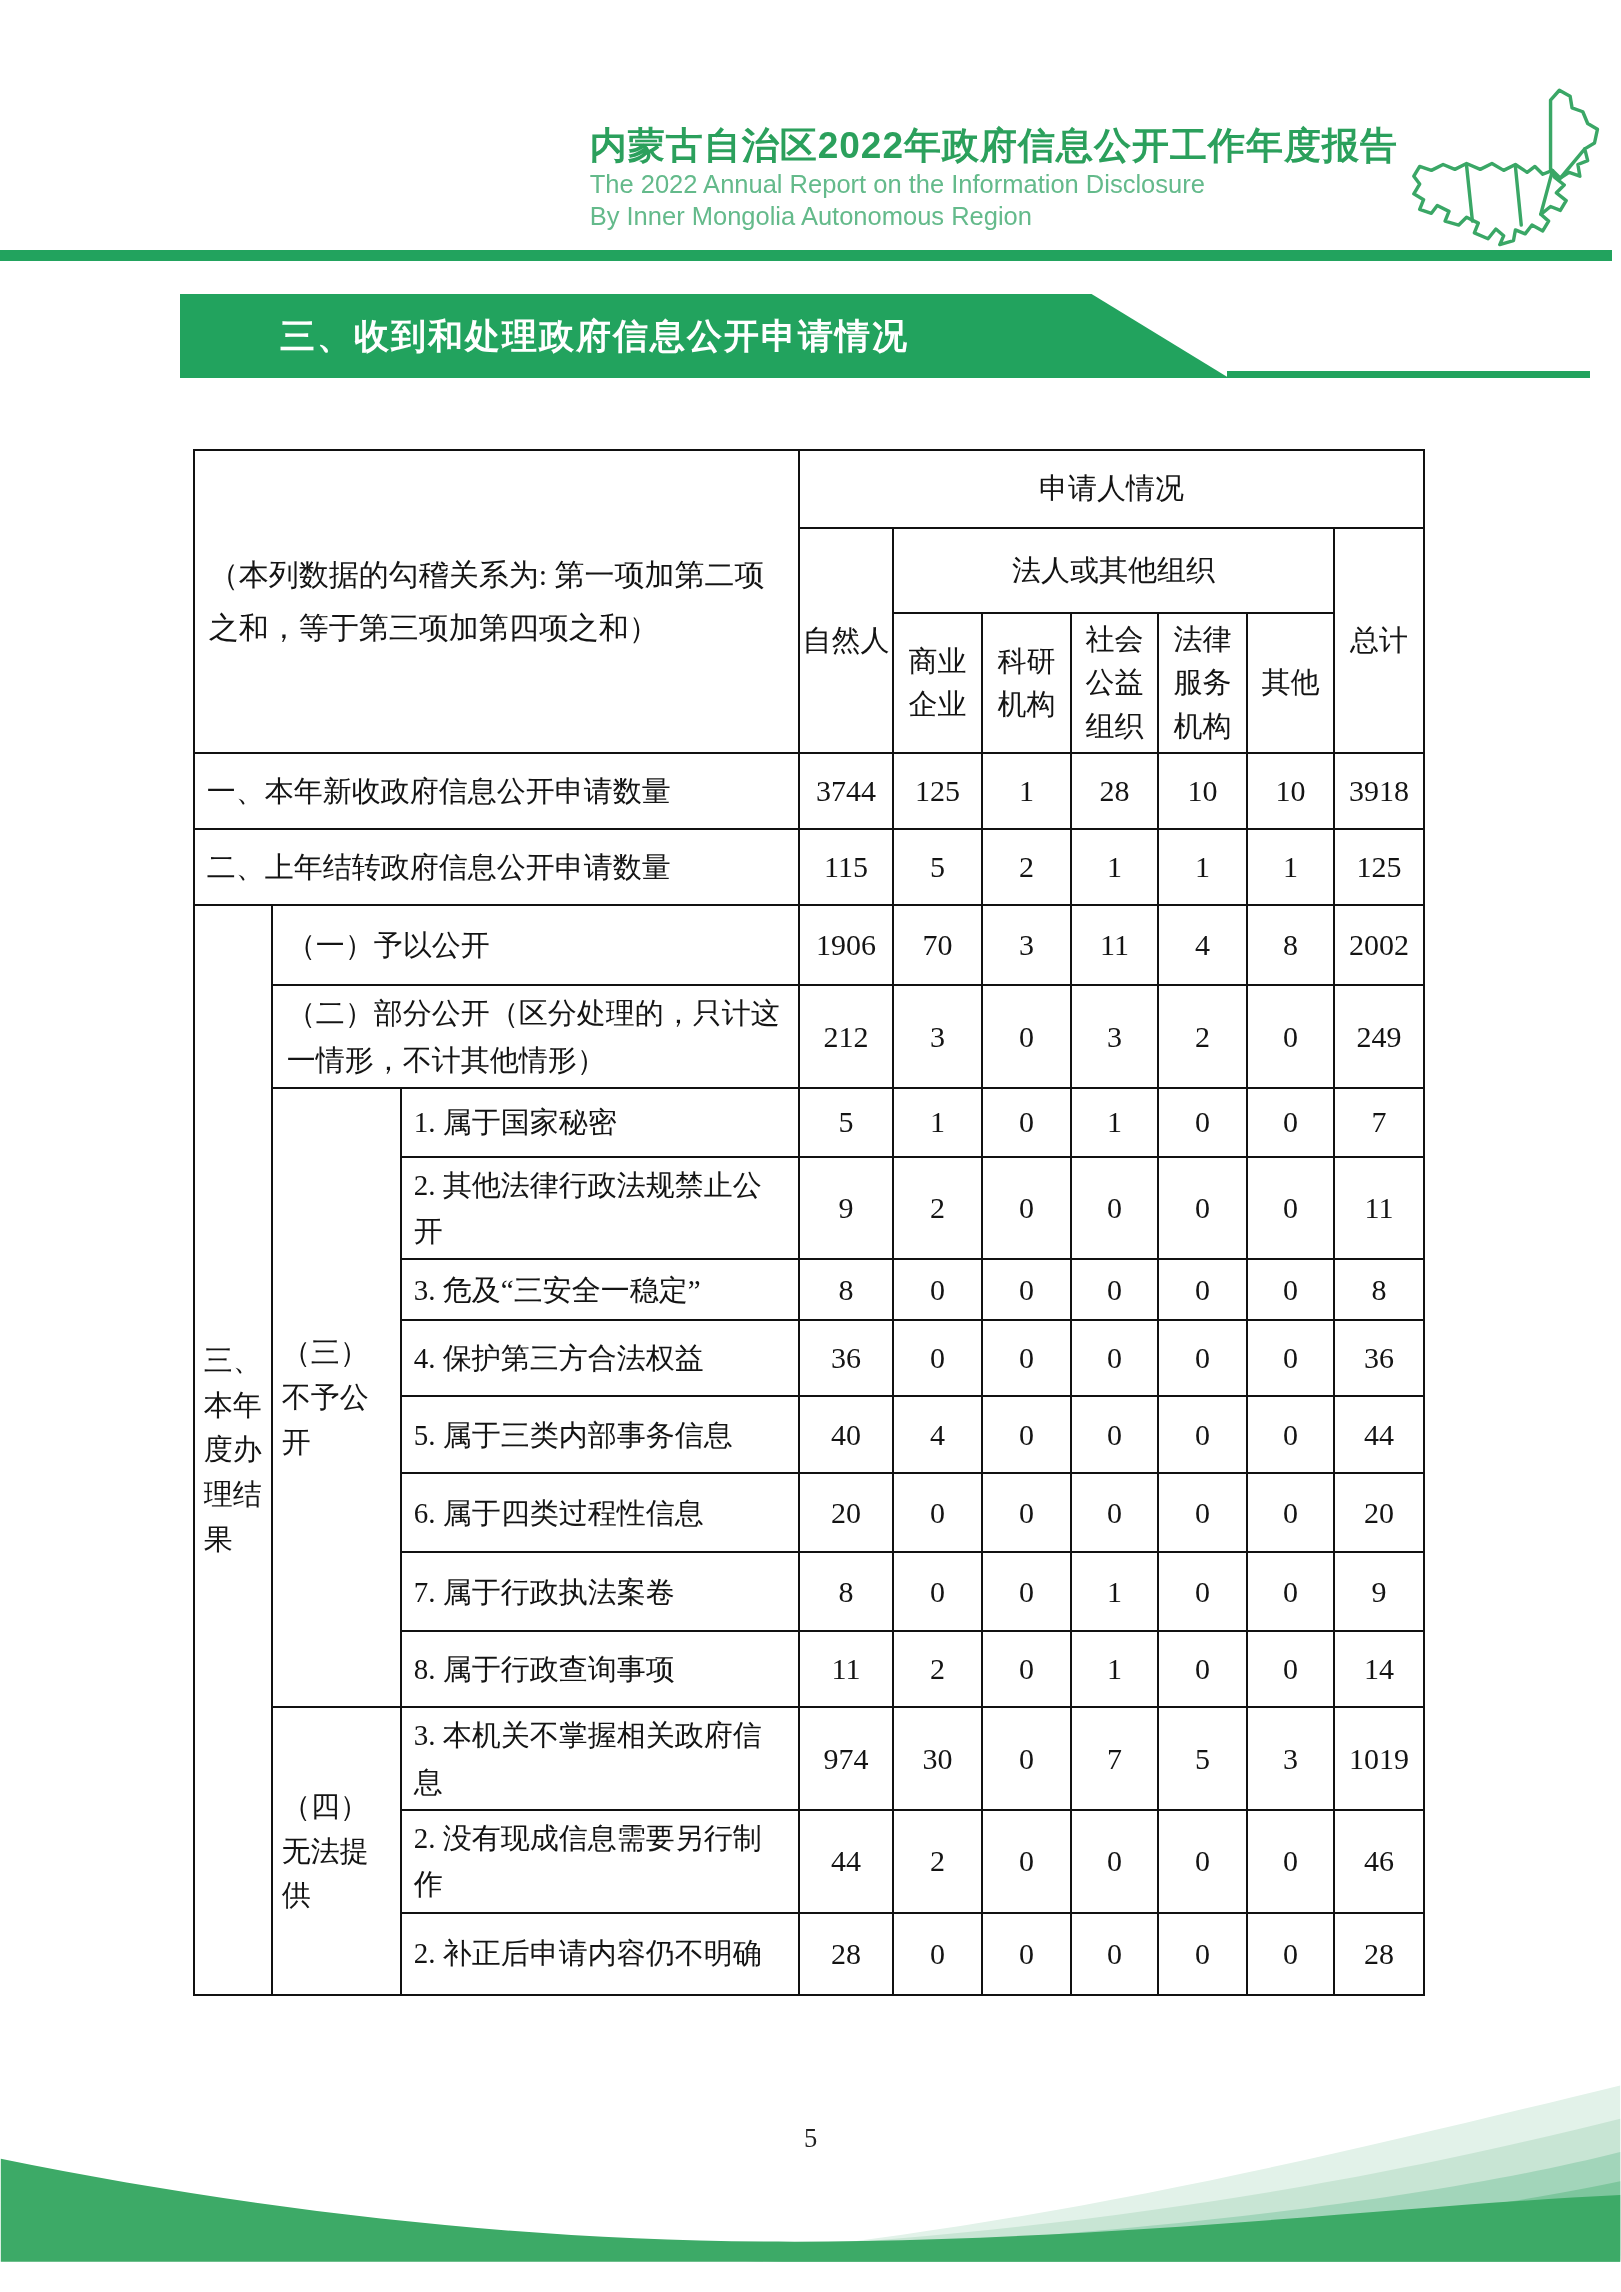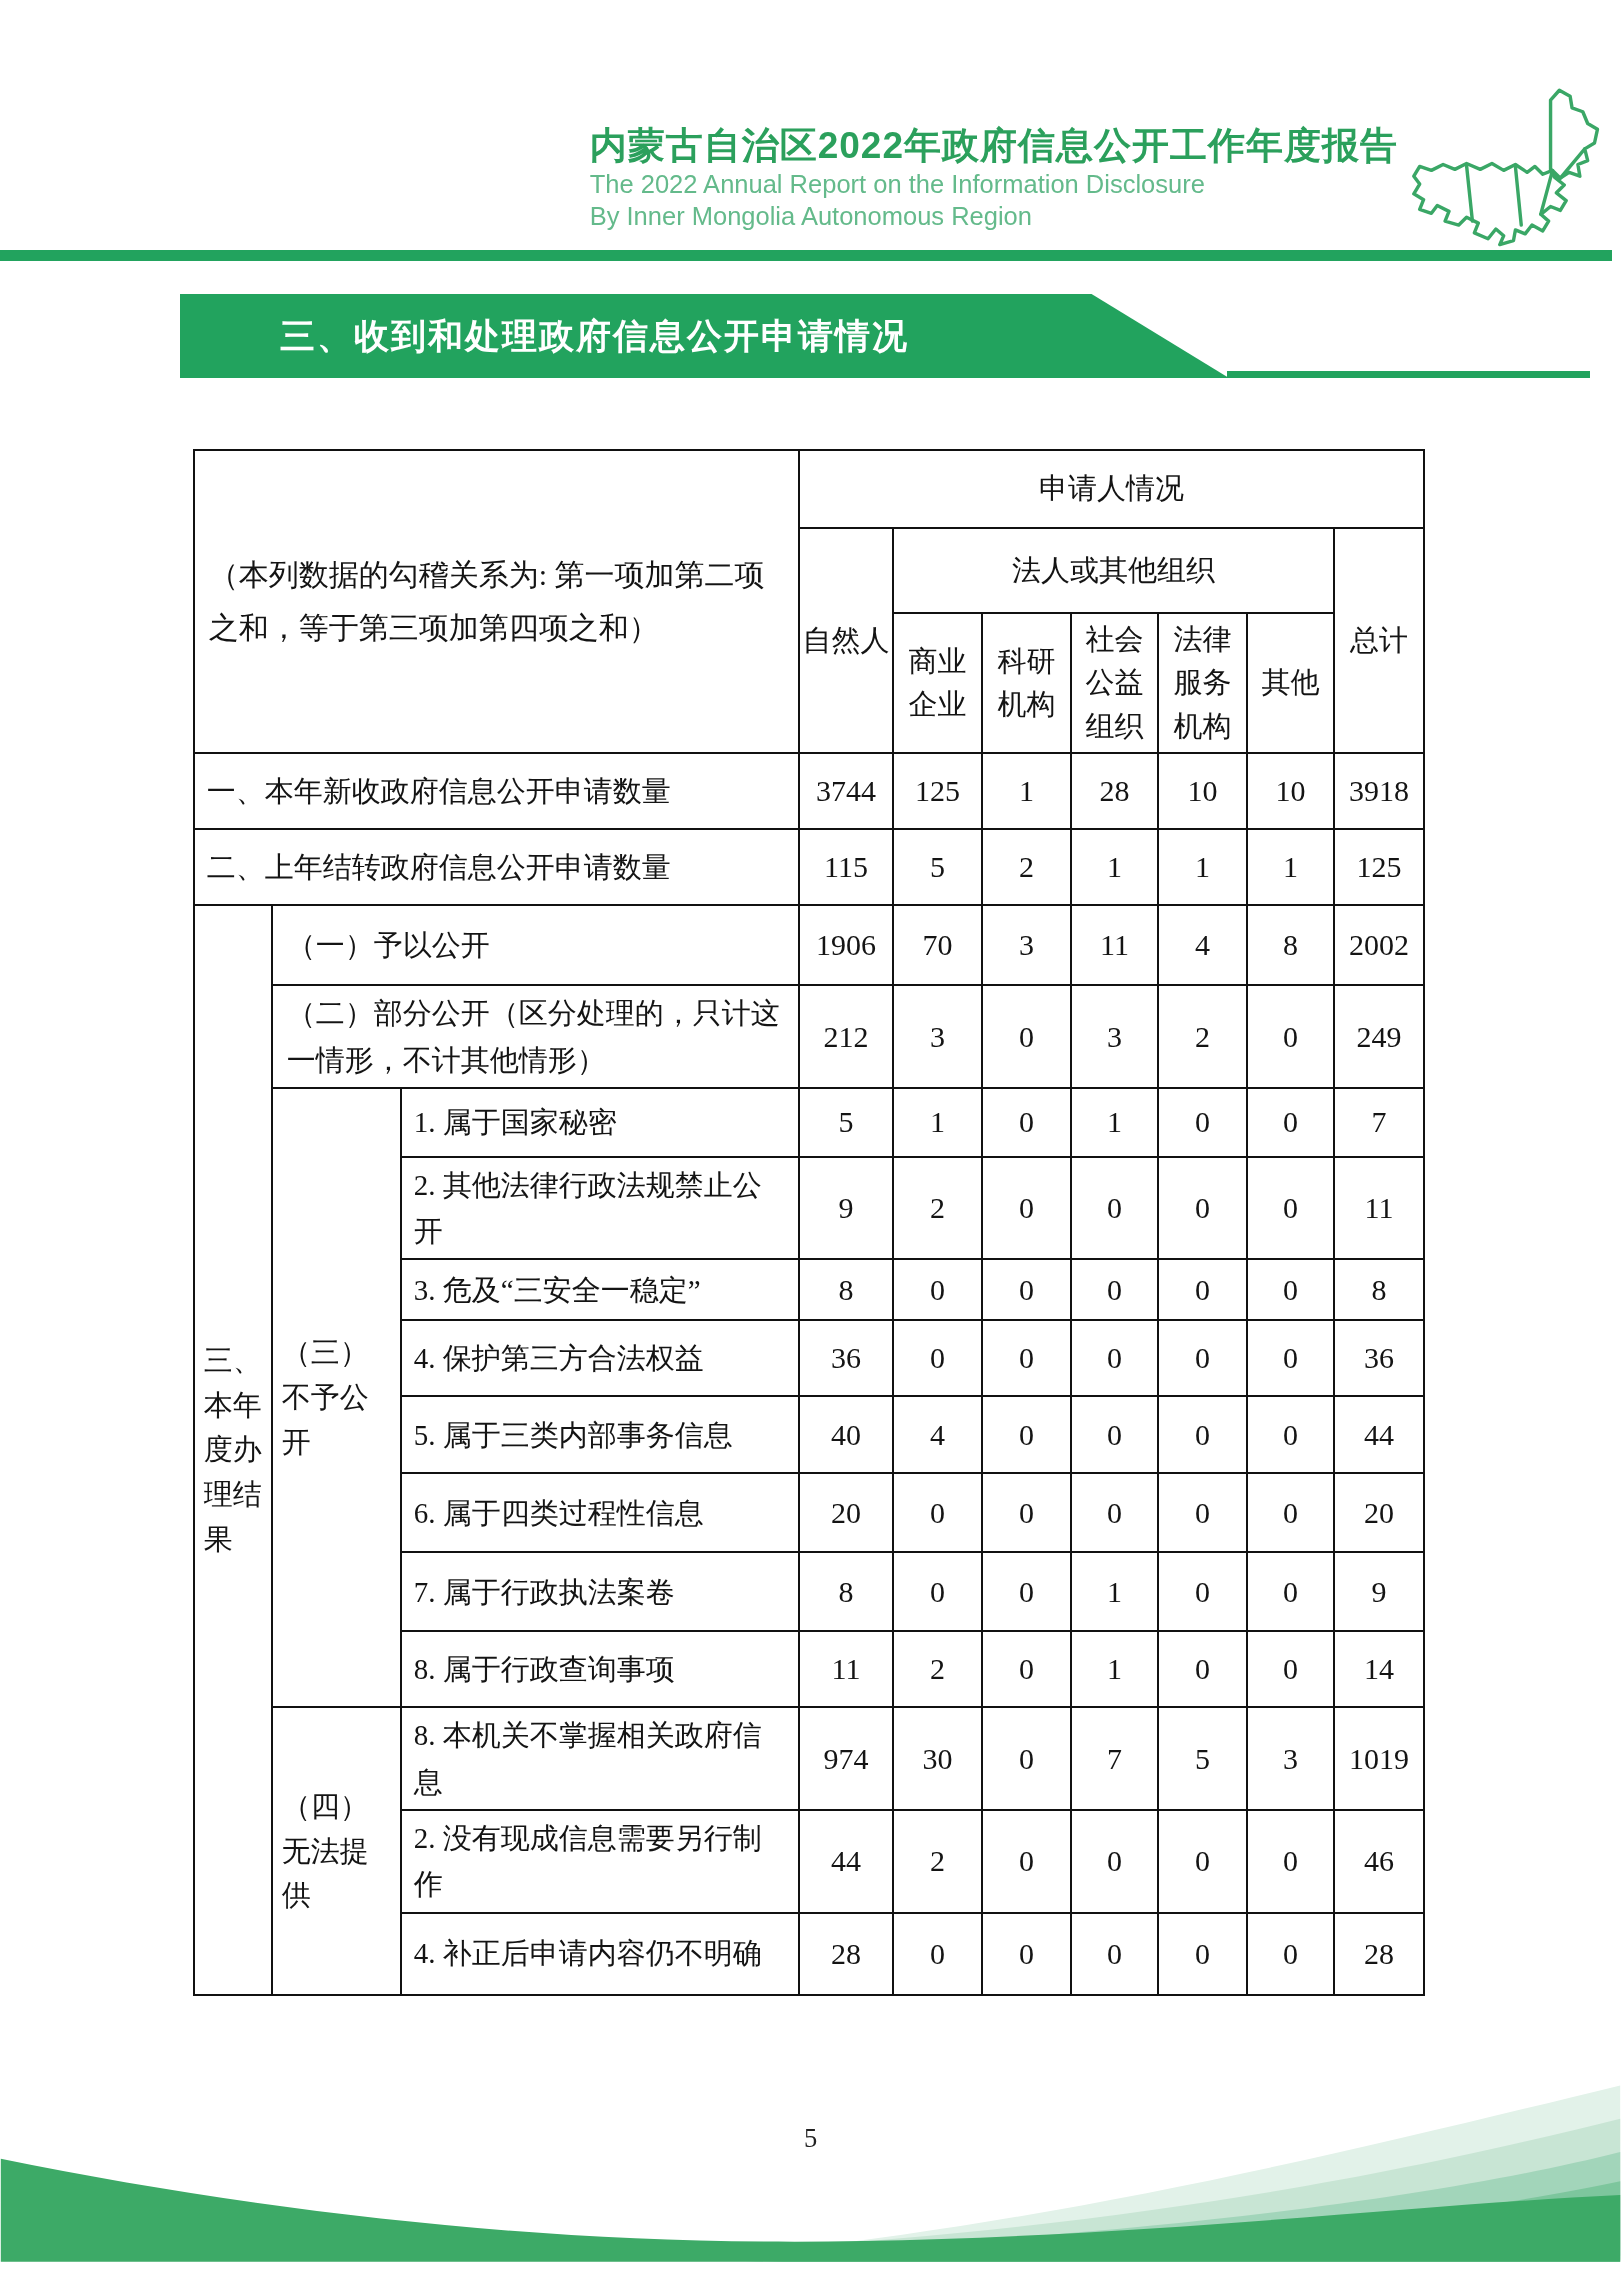--- a/index.html
+++ b/index.html
@@ -221,41 +221,41 @@
       <td class="num">2</td>
       <td class="num">0</td>
       <td class="num">1</td>
       <td class="num">0</td>
       <td class="num">0</td>
       <td class="num">14</td>
     </tr>
 
     <tr style="height:84px">
       <td class="vlbl" rowspan="3">（四）无法提供</td>
-      <td class="lbl">8. 本机关不掌握相关政府信息</td>
+      <td class="lbl">3. 本机关不掌握相关政府信息</td>
       <td class="num">974</td>
       <td class="num">30</td>
       <td class="num">0</td>
       <td class="num">7</td>
       <td class="num">5</td>
       <td class="num">3</td>
       <td class="num">1019</td>
     </tr>
     <tr style="height:83px">
       <td class="lbl">2. 没有现成信息需要另行制作</td>
       <td class="num">44</td>
       <td class="num">2</td>
       <td class="num">0</td>
       <td class="num">0</td>
       <td class="num">0</td>
       <td class="num">0</td>
       <td class="num">46</td>
     </tr>
     <tr style="height:82px">
-      <td class="lbl">4. 补正后申请内容仍不明确</td>
+      <td class="lbl">2. 补正后申请内容仍不明确</td>
       <td class="num">28</td>
       <td class="num">0</td>
       <td class="num">0</td>
       <td class="num">0</td>
       <td class="num">0</td>
       <td class="num">0</td>
       <td class="num">28</td>
     </tr>
   </tbody>
     </table>

